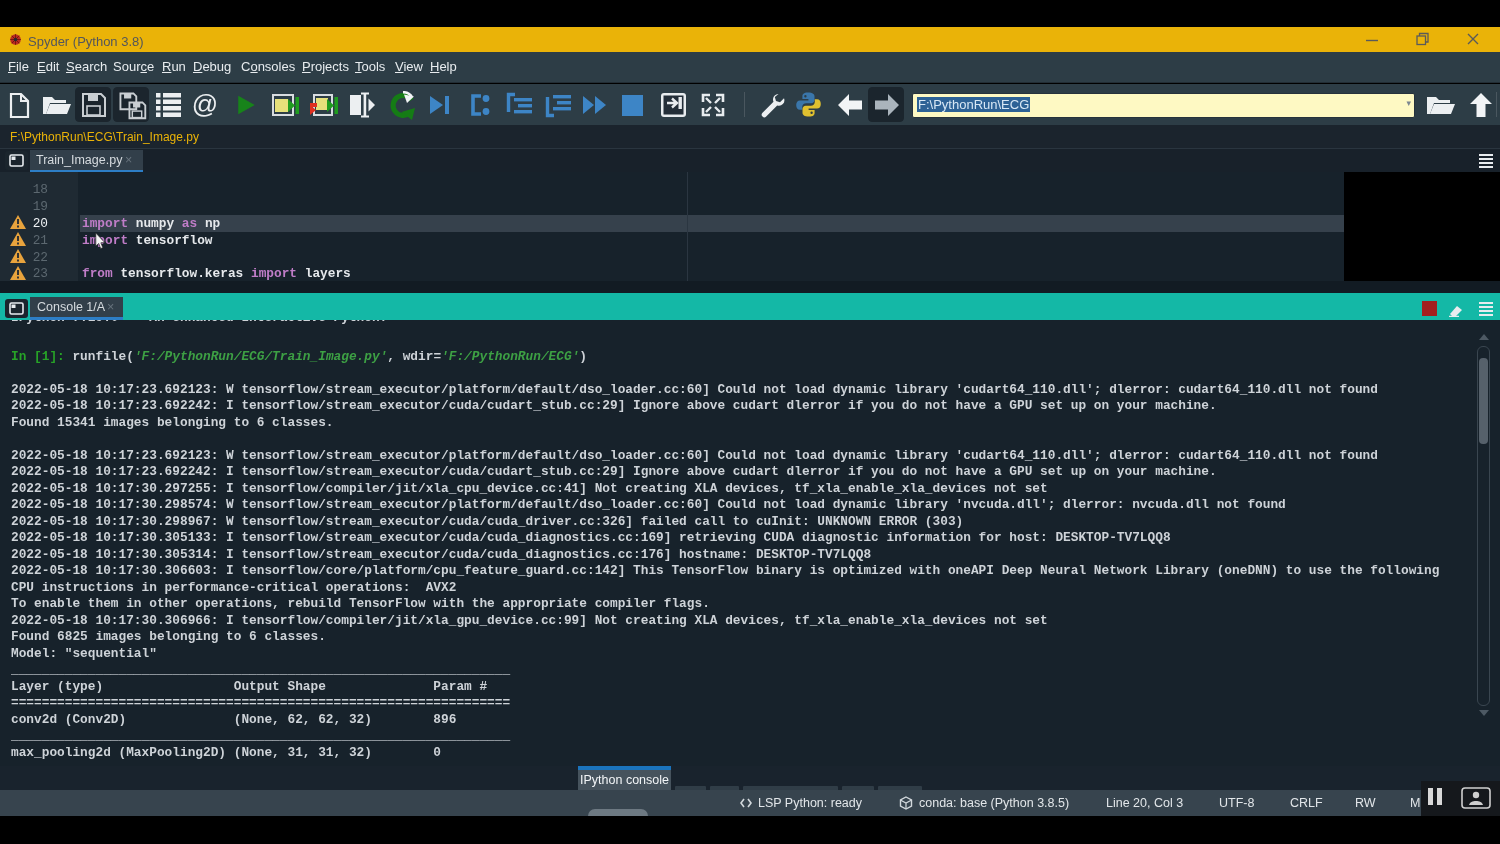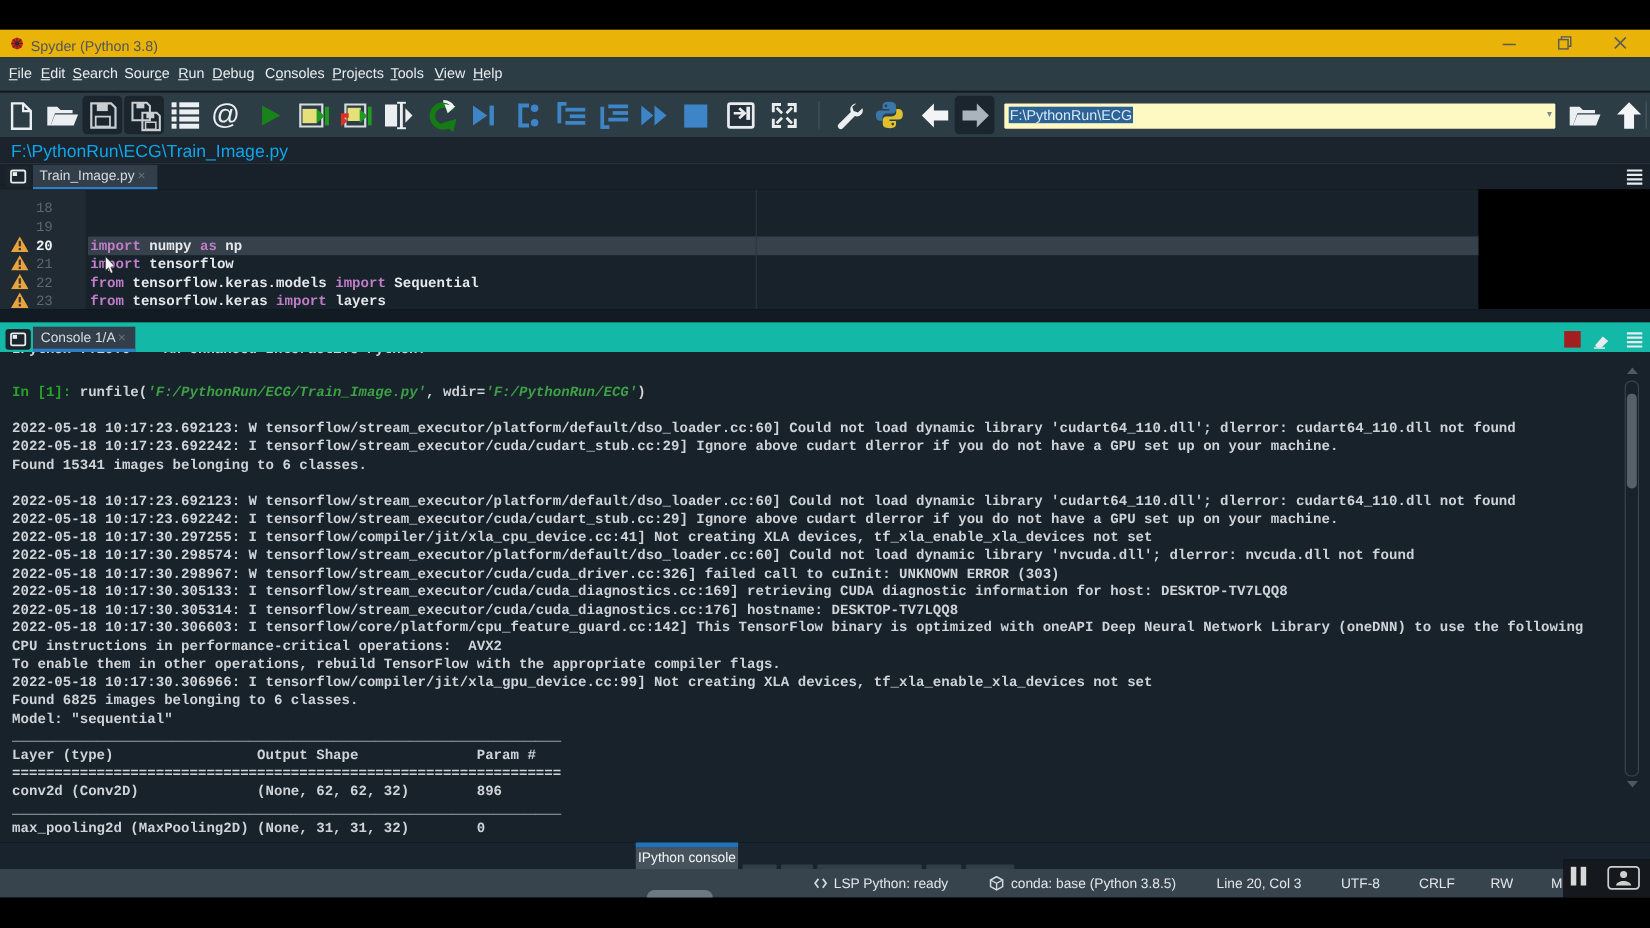--- a/index.html
+++ b/index.html
@@ -17,21 +17,21 @@
   #menubar { top:52px; left:0; width:1500px; height:31px; background:#2d3d46; border-bottom:1px solid #222d35;}
   .menu-item { position:absolute; top:7px; font-size:13px; color:#e8ecef; }
   .menu-item u { text-decoration:underline; }
 
   
   #toolbar { top:84px; left:0; width:1500px; height:41px; background:#2d3d46; }
   .tbox { position:absolute; top:3px; width:36px; height:35px; background:#1b252d; border:1px solid #1b252d; border-radius:4px; }
 
   
   #pathbar { top:125px; left:0; width:1500px; height:23px; background:#1b242d; }
-  #pathbar span { position:absolute; left:10px; top:5px; font-size:16px; color:#0ea5e9;text-align:center; }
+  #pathbar span { position:absolute; left:10px; top:5px; font-size:12px; color:#eab308;text-align:center; }
 
   
   #edtabbar { top:148px; left:0; width:1500px; height:24px; background:#18212a; border-top:1px solid #2a353f;}
   .browsebox { position:absolute; background:#1b252d; border-radius:3px; }
   .tab { position:absolute; background:#323f4a; color:#d6dbdf; font-size:12.5px; border-bottom:3px solid #2d7ec6; }
   .tab .x { color:#67737d; }
 
   
   #editor { top:172px; left:0; width:1344px; height:109px; background:#17222b; overflow:hidden; }
   #gutter { position:absolute; left:0; top:0; width:78px; height:109px; background:#1f2a33; }
@@ -287,27 +287,26 @@
       <path d="M2 3 H16 M2 7 H16 M2 11 H16 M2 15 H16" stroke="#e8ecef" stroke-width="2"></path>
     </svg>
   </div>
 
   <div class="abs" id="editor">
     <div id="gutter"></div>
     <div id="curline"></div>
     <div id="ruler"></div>
     <div class="lnum" style="top:10.3px;">18</div>
     <div class="lnum" style="top:27.1px;">19</div>
-    <div class="lnum" style="top:43.9px;color:#eef1f4;font-weight:700;">20</div>
+    <div class="lnum" style="top:43.9px;color:#eef1f4;font-weight:400;">20</div>
     <div class="lnum" style="top:60.7px;">21</div>
     <div class="lnum" style="top:77.5px;">22</div>
     <div class="lnum" style="top:94.3px;">23</div>
     <div class="codeline" style="top:43.9px;"><span class="kw">import</span> numpy <span class="kw">as</span> np</div>
     <div class="codeline" style="top:60.7px;"><span class="kw">import</span> tensorflow</div>
-    <div class="codeline" style="top:77.5px;"><span class="kw">from</span> tensorflow.keras.models <span class="kw">import</span> Sequential</div>
     <div class="codeline" style="top:94.3px;"><span class="kw">from</span> tensorflow.keras <span class="kw">import</span> layers</div>
     <div id="scrollflag">
         <div style="position:absolute;left:2px;top:50px;width:9px;height:7px;background:#e2a32b;"></div>
       </div>
     <span id="ed-warnings">
       <svg class="abs" style="left:10px;top:43px" width="16" height="14" viewBox="0 0 16 14">
           <path d="M8 0 L16 14 H0 Z" fill="#e8a33d"></path>
           <rect x="7" y="4" width="2" height="5" fill="#333"></rect>
           <rect x="7" y="10.5" width="2" height="2" fill="#333"></rect>
         </svg>

